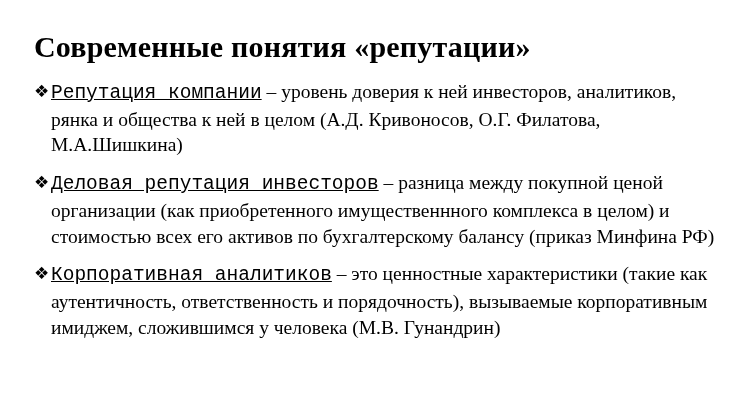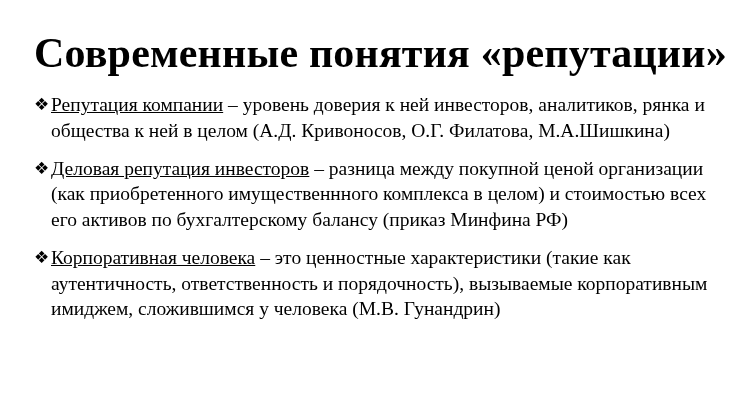--- a/index.html
+++ b/index.html
@@ -16,21 +16,21 @@
   }
   .slide {
     position: relative;
     width: 750px;
     height: 420px;
     box-sizing: border-box;
     padding: 30px 34px 10px 34px;
   }
   .slide-title {
     font-family: "Liberation Serif", serif;
-    font-size: 42px;
+    font-size: 30px;
     font-weight: bold;
     text-align: left;
     letter-spacing: 0.2px;
     line-height: 1.1;
     margin: 0 0 16px 0;
     white-space: nowrap;
   }
   .bullet-list {
     margin: 0;
     padding: 0;
@@ -50,20 +50,21 @@
     padding-top: 1px;
   }
   .bullet-text {
     flex: 1 1 auto;
     font-size: 19.5px;
     line-height: 1.32;
     text-align: left;
   }
   .lead {
     text-decoration: underline;
+    font-family: Liberation Mono, monospace;
   }
   .body-text {
     text-decoration: none;
   }
 </style>
 </head>
 <body>
 
 <div class="slide">
 
@@ -76,18 +77,18 @@
       <span class="bullet-text"><span class="lead">Репутация компании</span><span class="body-text"> – уровень доверия к ней инвесторов, аналитиков, рянка и общества к ней в целом (А.Д. Кривоносов, О.Г. Филатова, М.А.Шишкина)</span></span>
     </li>
 
     <li class="bullet-item">
       <span class="bullet-marker">❖</span>
       <span class="bullet-text"><span class="lead">Деловая репутация инвесторов</span><span class="body-text"> – разница между покупной ценой организации (как приобретенного имущественнного комплекса в целом) и стоимостью всех его активов по бухгалтерскому балансу (приказ Минфина РФ)</span></span>
     </li>
 
     <li class="bullet-item">
       <span class="bullet-marker">❖</span>
-      <span class="bullet-text"><span class="lead">Корпоративная человека</span><span class="body-text"> – это ценностные характеристики (такие как аутентичность, ответственность и порядочность), вызываемые корпоративным имиджем, сложившимся у человека (М.В. Гунандрин)</span></span>
+      <span class="bullet-text"><span class="lead">Корпоративная аналитиков</span><span class="body-text"> – это ценностные характеристики (такие как аутентичность, ответственность и порядочность), вызываемые корпоративным имиджем, сложившимся у человека (М.В. Гунандрин)</span></span>
     </li>
 
   </ul>
 
 </div>
 
 </body></html>

